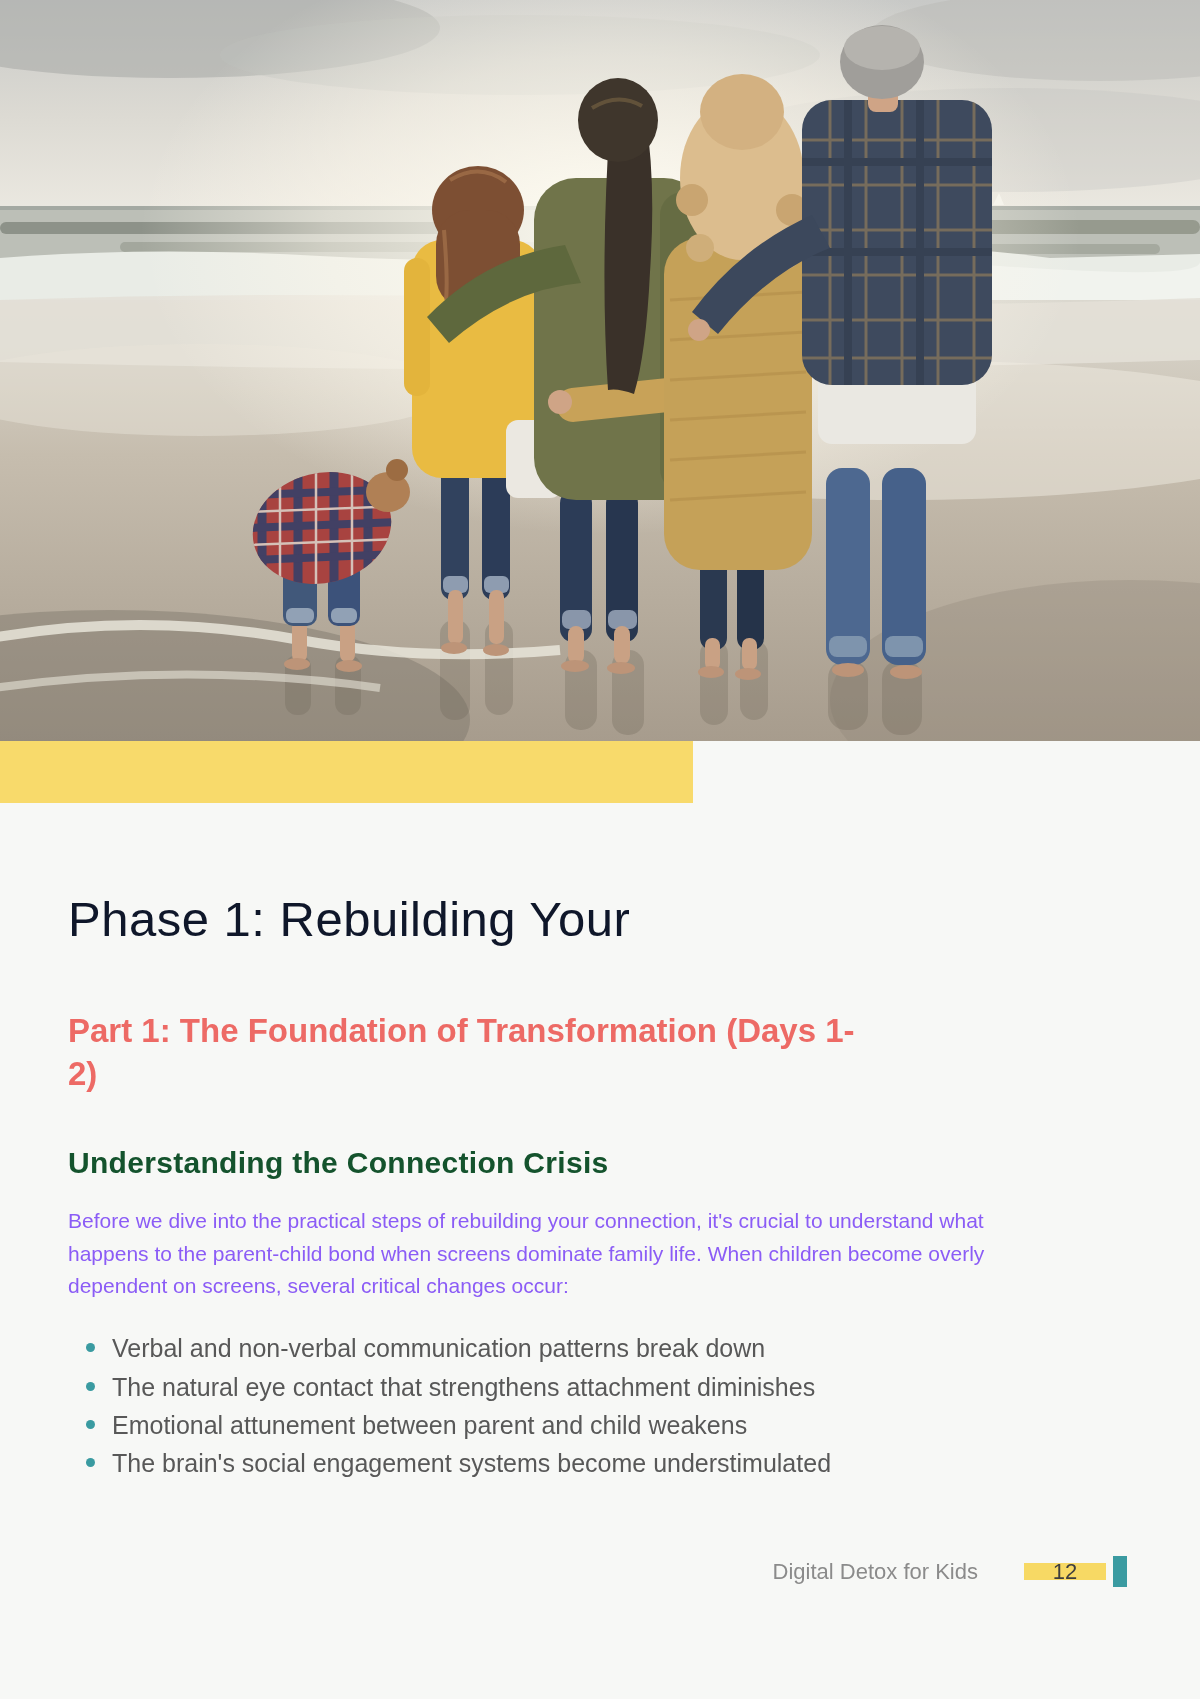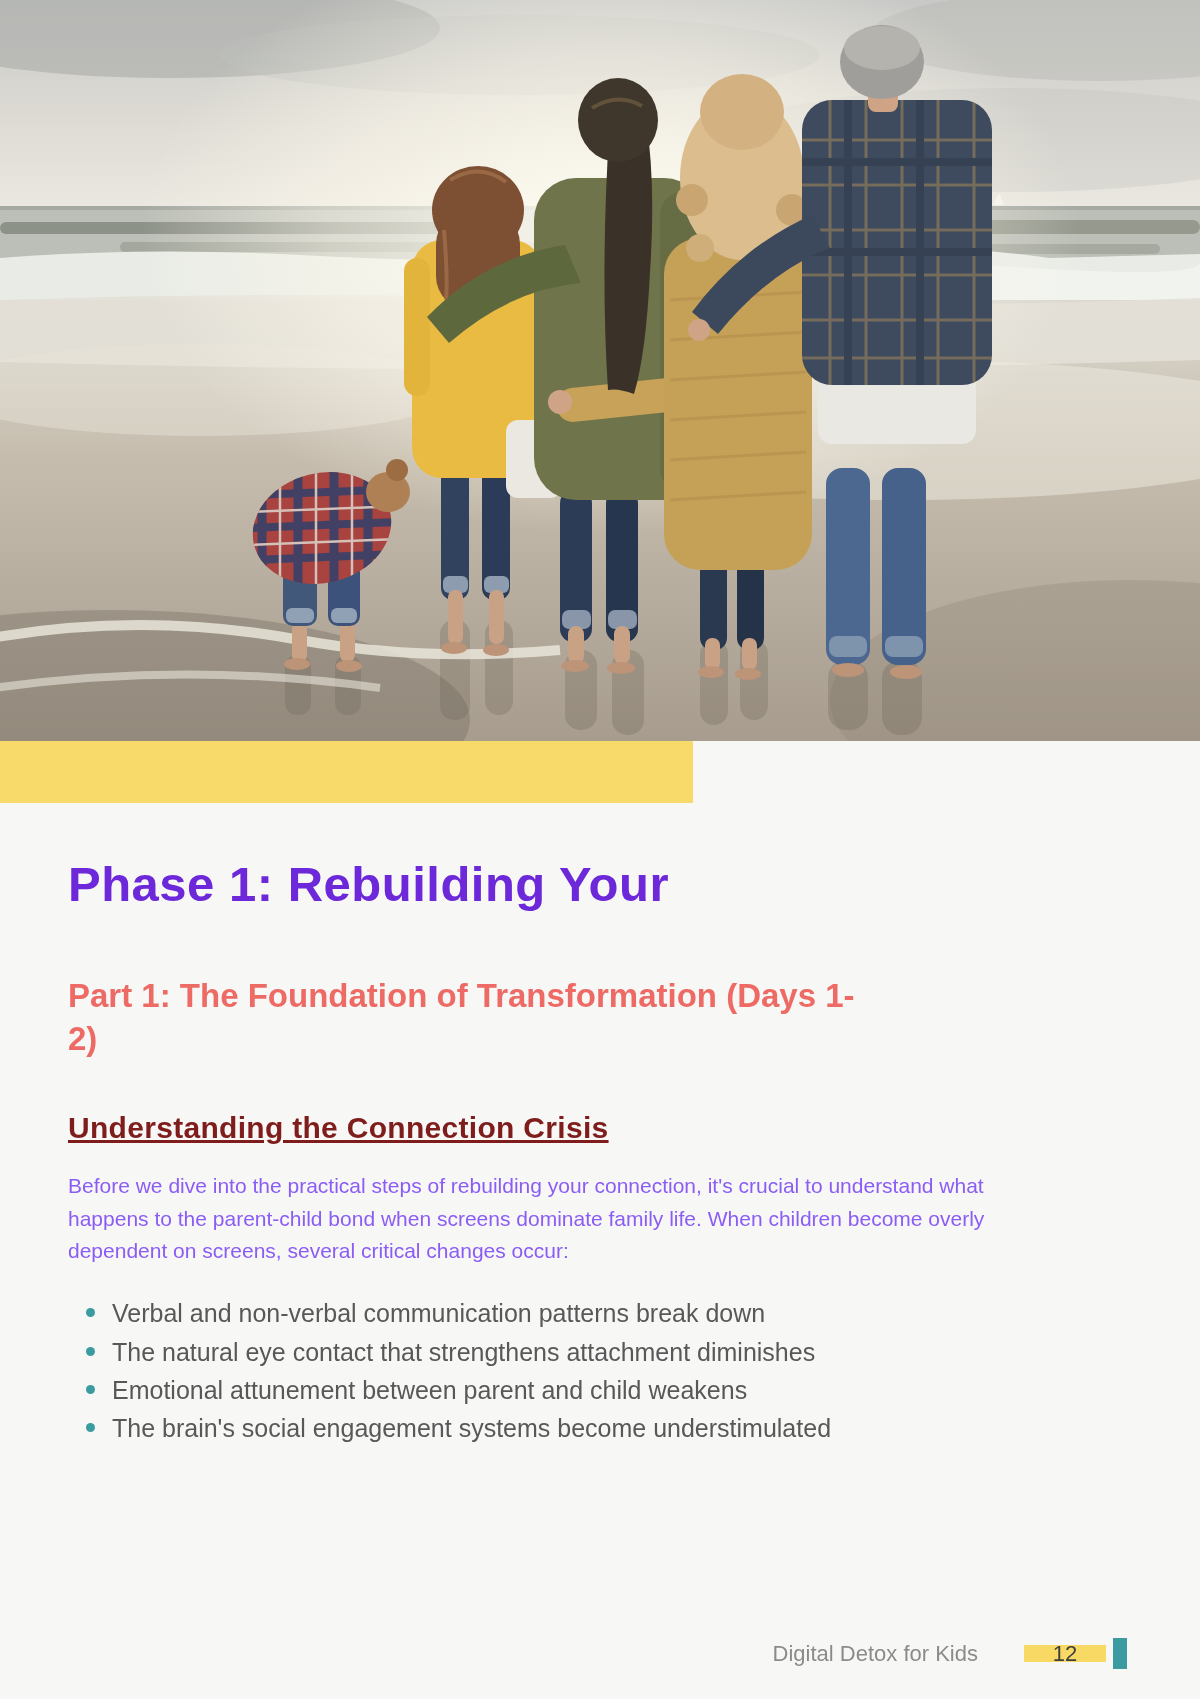--- a/index.html
+++ b/index.html
@@ -34,43 +34,42 @@
   .content {
     position: absolute;
     top: 803px;
     left: 0;
     width: 1200px;
     padding: 0 68px;
     box-sizing: border-box;
     color: #565656;
   }
   .title {
-    margin: 50px 0 0;
+    margin: 85px 0 0;
     font-size: 49px;
     line-height: 1.30;
-    font-weight: 700;
-    color: #6d28d9;
+    font-weight: 400;
+    color: #0f172a;
     letter-spacing: 0.5px;
   }
   .title span, .part-heading span { display: block; }
   .part-heading {
     margin: 58px 0 12px;
     font-size: 33px;
     line-height: 1.30;
     font-weight: 700;
     color: #ed6a65;
   }
   .section-heading {
     margin: 50px 0 0;
     font-size: 30px;
     line-height: 1.2;
     font-weight: 700;
-    color: #7f1d1d;
+    color: #14532d;
     letter-spacing: 0.3px;
-    text-decoration: underline;
   }
   .body-paragraph {
     margin: 24px 0 0;
     font-size: 21px;
     line-height: 1.54;
     max-width: 990px;
     color: #8b5cf6;
   }
   .bullet-list {
     margin: 28px 0 0;
@@ -91,21 +90,21 @@
     position: absolute;
     left: 18px;
     top: 13px;
     width: 9px;
     height: 9px;
     border-radius: 50%;
     background: #3a9ba1;
   }
   .footer {
     position: absolute;
-    top: 1638px;
+    top: 1556px;
     right: 73px;
     display: flex;
     align-items: center;
     justify-content: center;
   }
   .footer-title {
     color: #8b8b8b;
     font-size: 22px;
     margin-right: 46px;
   }

